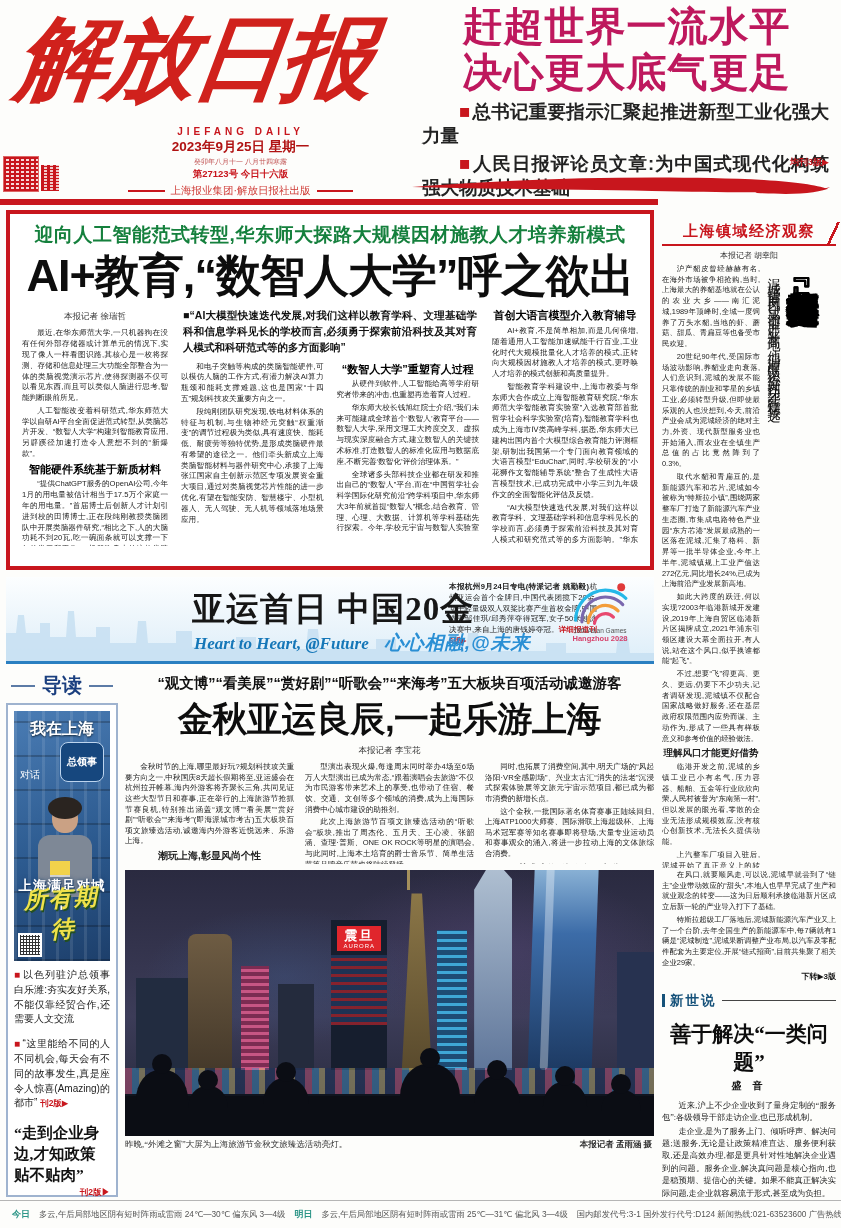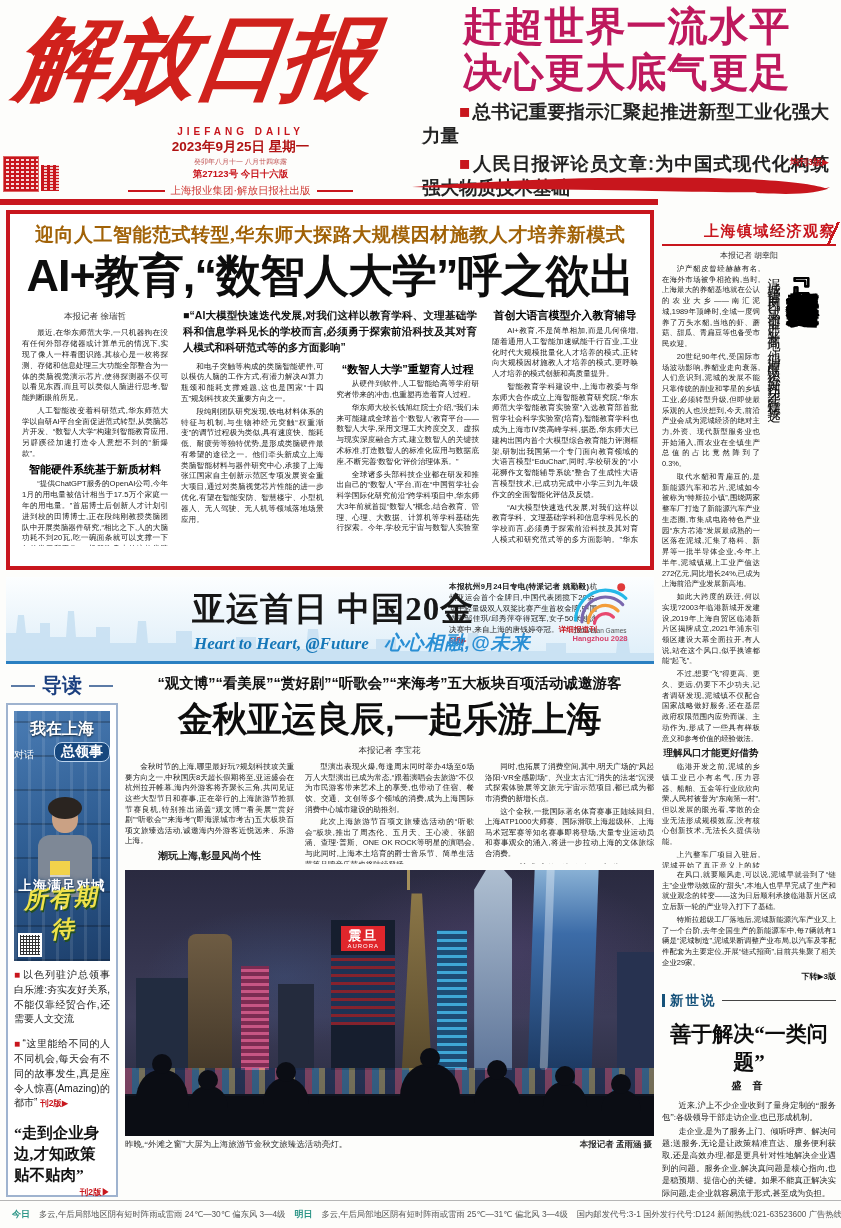--- a/index.html
+++ b/index.html
@@ -39,21 +39,21 @@
 
   .red-rule{height:6px;background:#c8161d;width:658px;margin:0 0 5px 0;}
 
   
   .main{display:flex;gap:8px;padding:0 5px 0 6px;}
   .lz{width:648px;flex:none;}
   .rz{flex:1;min-width:0;padding-top:12px;}
 
   
   .lead{border:4px solid #c8161d;box-sizing:border-box;height:360px;padding:8px 12px 6px;background:#fff;}
-  .lead-kicker{text-align:center;font-weight:bold;font-size:19px;letter-spacing:.5px;color:#a16207;font-family:Liberation Serif, serif;}
+  .lead-kicker{text-align:center;font-weight:bold;font-size:19px;letter-spacing:.5px;color:#15803d;}
   .lead-hl{text-align:center;font-weight:bold;font-size:45px;line-height:1.12;letter-spacing:-1px;margin:3px 0 7px;color:#0d0d0d;}
   .lead-cols{display:flex;gap:13px;height:238px;overflow:hidden;}
   .lc{font-size:7.6px;line-height:1.42;text-align:justify;color:#222;}
   .lc p{margin:0 0 2px;text-indent:2em;}
   .lc1,.lc4{width:146px;flex:none;}
   .lcm{flex:1;min-width:0;}
   .lead-by{text-align:center;font-size:8.5px;margin:2px 0 6px;color:#333;}
   .lq{font-weight:bold;font-size:10.5px;line-height:1.5;text-align:justify;margin:0 2px 6px;color:#111;}
   .lcm-body{column-count:2;column-gap:13px;height:176px;overflow:hidden;}
   .lsub{font-weight:bold;font-size:11px;text-align:center;margin:4px 0 3px;text-indent:0 !important;color:#000;}
@@ -77,21 +77,21 @@
   .sb-title{display:flex;align-items:center;justify-content:center;gap:7px;color:#1b3f7f;font-weight:bold;font-size:20px;}
   .sb-title .ln{width:24px;height:2px;background:#5c7ba6;}
   .sb-box{border:2px solid #9fb3cf;margin-top:4px;height:494px;box-sizing:border-box;padding:6px 6px 4px;background:#fff;}
   .sb-card{position:relative;height:250px;overflow:hidden;color:#fff;
      background:linear-gradient(160deg,#4a7cb4,#2c5a8f 55%,#1d3f6b);}
   .sb-shelf{position:absolute;inset:0;background:
      repeating-linear-gradient(90deg,rgba(255,255,255,.10) 0 3px,transparent 3px 14px),
      repeating-linear-gradient(0deg,rgba(0,0,0,.22) 0 2px,transparent 2px 34px);}
   .sbc-t1{position:relative;text-align:center;font-weight:bold;font-size:16px;margin-top:8px;text-shadow:0 1px 2px #123;}
   .sbc-t2{position:relative;display:flex;justify-content:center;align-items:flex-end;gap:20px;font-size:10px;margin-top:2px;}
-  .sbc-badge{background:#16477e;border:1px solid #bcd4ee;border-radius:8px;padding:0 6px;font-weight:bold;font-size:14px;}
+  .sbc-badge{background:#16477e;border:1px solid #bcd4ee;border-radius:8px;padding:12px 6px;font-weight:bold;font-size:10px;}
   .sbc-person{position:absolute;right:16px;top:92px;width:58px;height:110px;}
   .sbc-person .head{width:26px;height:30px;border-radius:50% 50% 45% 45%;background:#caa184;margin:0 auto;position:relative;}
   .sbc-person .head:before{content:"";position:absolute;top:-6px;left:-4px;right:-4px;height:22px;border-radius:50%;background:#2a2420;}
   .sbc-person .body{width:54px;height:62px;border-radius:12px 12px 0 0;background:#7e8896;margin:2px auto 0;}
   .sbc-book{position:absolute;right:40px;top:150px;width:20px;height:14px;background:#f2d24b;box-shadow:0 2px 0 #d8d8d8;}
   .sbc-o1{position:absolute;left:0;right:0;bottom:48px;text-align:center;font-weight:bold;font-size:13.5px;
      color:#fff;text-shadow:1px 1px 0 #1d3f6b,0 0 4px #1d3f6b;letter-spacing:1px;}
   .sbc-o2{position:absolute;left:0;right:0;bottom:16px;text-align:center;font-style:italic;font-weight:bold;
      font-size:23px;color:#f0e24a;text-shadow:1px 2px 0 #24501e;transform:rotate(-3deg);letter-spacing:2px;}
   .sbc-qr{position:absolute;left:6px;bottom:6px;width:20px;height:20px;background:
@@ -117,21 +117,21 @@
   .glow{position:absolute;inset:0;background:
      radial-gradient(240px 120px at 70% 30%,rgba(120,90,160,.25),transparent 70%),
      radial-gradient(200px 100px at 30% 40%,rgba(70,110,170,.25),transparent 70%);}
   .bld{position:absolute;bottom:66px;}
   .win{background-image:repeating-linear-gradient(0deg,rgba(255,225,160,.28) 0 2px,transparent 2px 6px),
        repeating-linear-gradient(90deg,rgba(255,255,255,.10) 0 2px,transparent 2px 5px);}
   .b1{left:2%;width:66px;height:92px;background:#222c40;}
   .b2{left:12%;width:44px;height:136px;border-radius:8px 8px 0 0;background:linear-gradient(#6e5c43,#45392a);}
   .b3{left:22%;width:28px;height:104px;background:repeating-linear-gradient(0deg,#c75684 0 3px,#7c2c52 3px 7px);}
   .b4{left:29%;width:36px;height:86px;background:#242b3d;}
-  .aurora{left:39%;width:64px;height:150px;background:#161e2e;}
+  .aurora{left:39%;width:56px;height:150px;background:#161e2e;}
   .aur-sign{margin:6px auto 0;width:44px;background:#e0262c;color:#fff;text-align:center;padding:3px 0 2px;}
   .aur-cn{font-size:13px;font-weight:bold;letter-spacing:2px;line-height:1.1;}
   .aur-en{font-size:6px;letter-spacing:1px;}
   .aur-strip{margin-top:4px;height:70px;background:repeating-linear-gradient(0deg,rgba(224,38,44,.55) 0 3px,rgba(40,70,120,.5) 3px 8px);}
   .jinmao{left:51%;width:44px;height:182px;background:linear-gradient(#8d7848,#594a2d);
      clip-path:polygon(16% 100%,84% 100%,62% 3%,38% 3%);}
   .spire{left:53.4%;bottom:246px;width:3px;height:22px;background:#a5905c;position:absolute;}
   .b5{left:59%;width:30px;height:140px;background:repeating-linear-gradient(0deg,#3fa7d6 0 3px,#1e4c74 3px 8px);}
   .swfc{left:66%;width:38px;height:212px;background:linear-gradient(#b3c3d4,#5f769a);
      clip-path:polygon(0 100%,100% 100%,100% 10%,50% 0,0 15%);}
@@ -148,21 +148,21 @@
   .person:before{content:"";position:absolute;left:50%;transform:translateX(-50%);top:-16px;width:20px;height:20px;border-radius:50%;background:#0b0d14;}
   .p1{left:2%;width:52px;height:66px;}   .p2{left:12%;width:40px;height:50px;}
   .p3{left:26%;width:46px;height:58px;}  .p4{left:52%;width:60px;height:72px;}
   .p5{left:66%;width:46px;height:60px;}  .p6{left:79%;width:44px;height:54px;}
   .p7{left:90%;width:40px;height:46px;}
   .ph-cap{display:flex;justify-content:space-between;align-items:flex-end;margin-top:3px;
      font-family:"Liberation Serif",serif;font-size:8.5px;color:#333;padding-right:2px;}
 
   
   .eco-banner{position:relative;color:#c8161d;font-weight:bold;font-size:15px;letter-spacing:1.5px;
-     text-align:right;border-bottom:2px solid #c8161d;padding-bottom:3px;}
+     text-align:center;border-bottom:2px solid #c8161d;padding-bottom:3px;}
   .eco-banner:after{content:"";position:absolute;right:-4px;top:0;width:14px;height:100%;
      background:linear-gradient(115deg,transparent 46%,#c8161d 46% 58%,transparent 58%);}
   .eco-by{font-size:8px;text-align:center;margin:4px 0 3px;color:#333;}
   .eco-flex{display:flex;height:604px;overflow:hidden;}
   .eco-body{width:98px;flex:none;font-size:7.4px;line-height:1.45;text-align:justify;color:#222;}
   .eco-body p{margin:0 0 2px;text-indent:2em;}
   .eco-sub{font-weight:bold;font-size:9.5px;text-align:center;margin:3px 0 2px;text-indent:0 !important;}
   .eco-vsub{writing-mode:vertical-rl;height:616px;font-size:13px;letter-spacing:4px;line-height:1.5;
      margin:4px 0 0 4px;color:#111;}
   .eco-vtitle{writing-mode:vertical-rl;height:432px;font-family:"Liberation Serif",serif;font-weight:bold;

